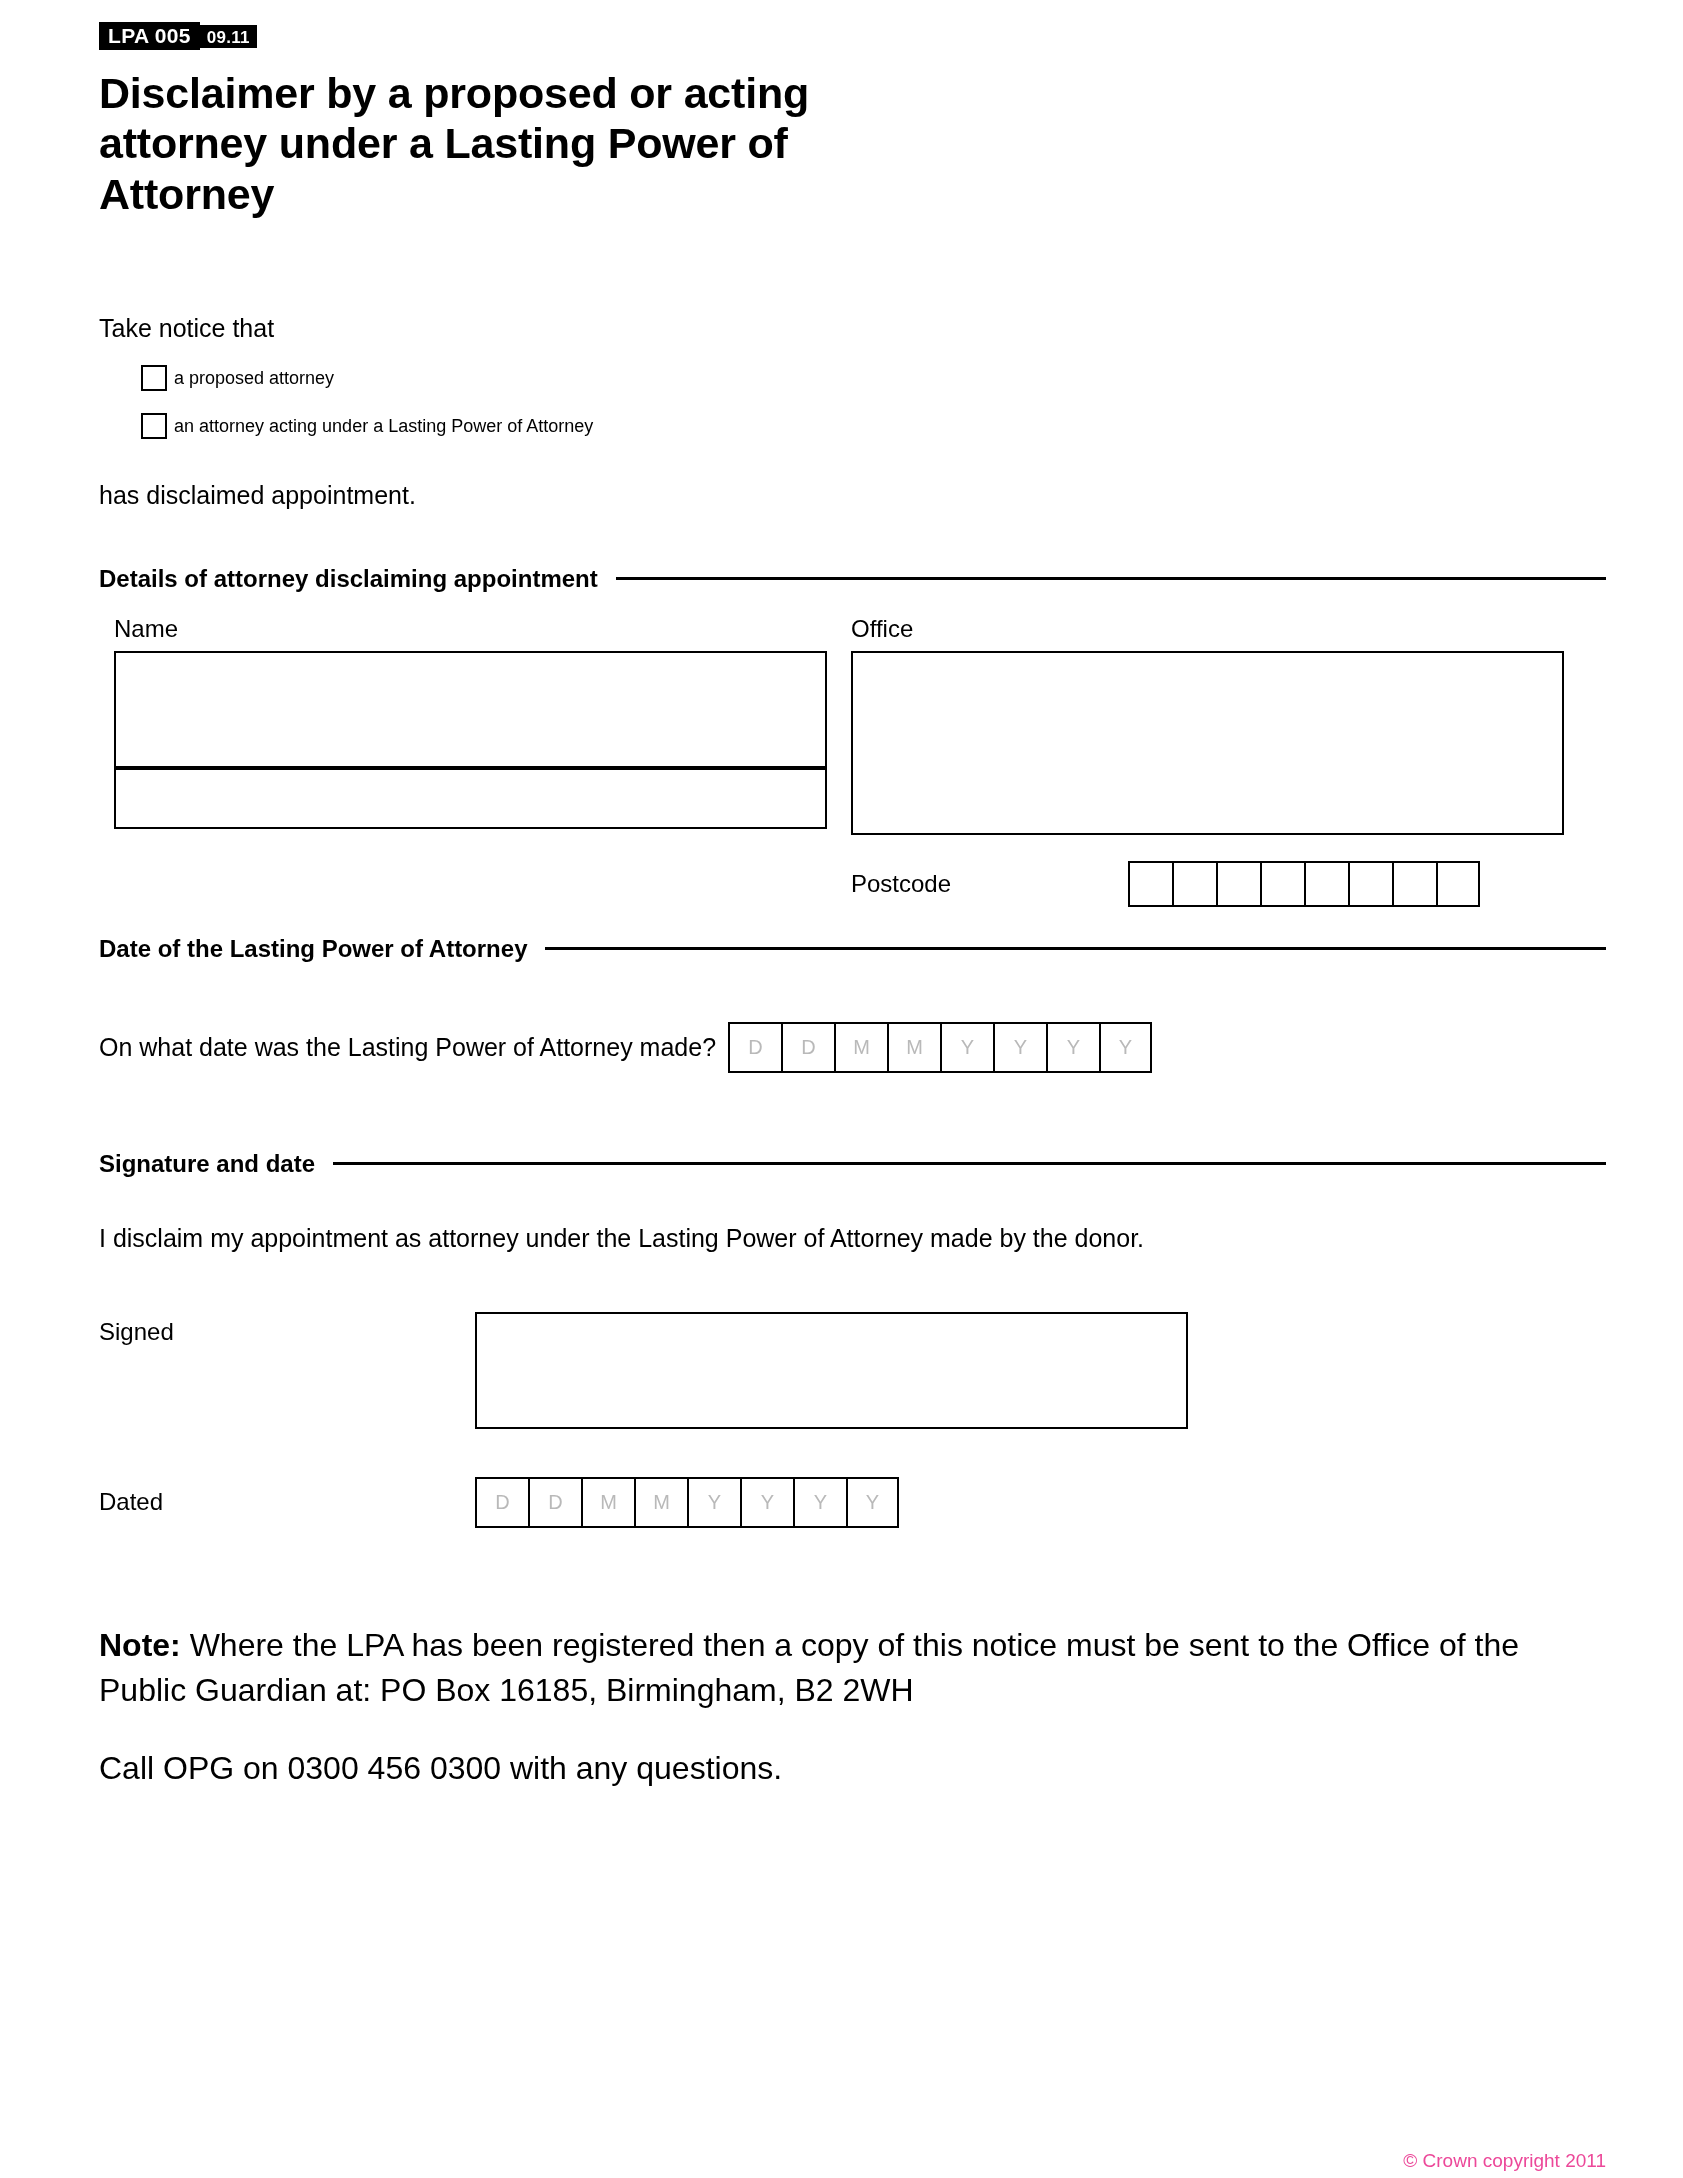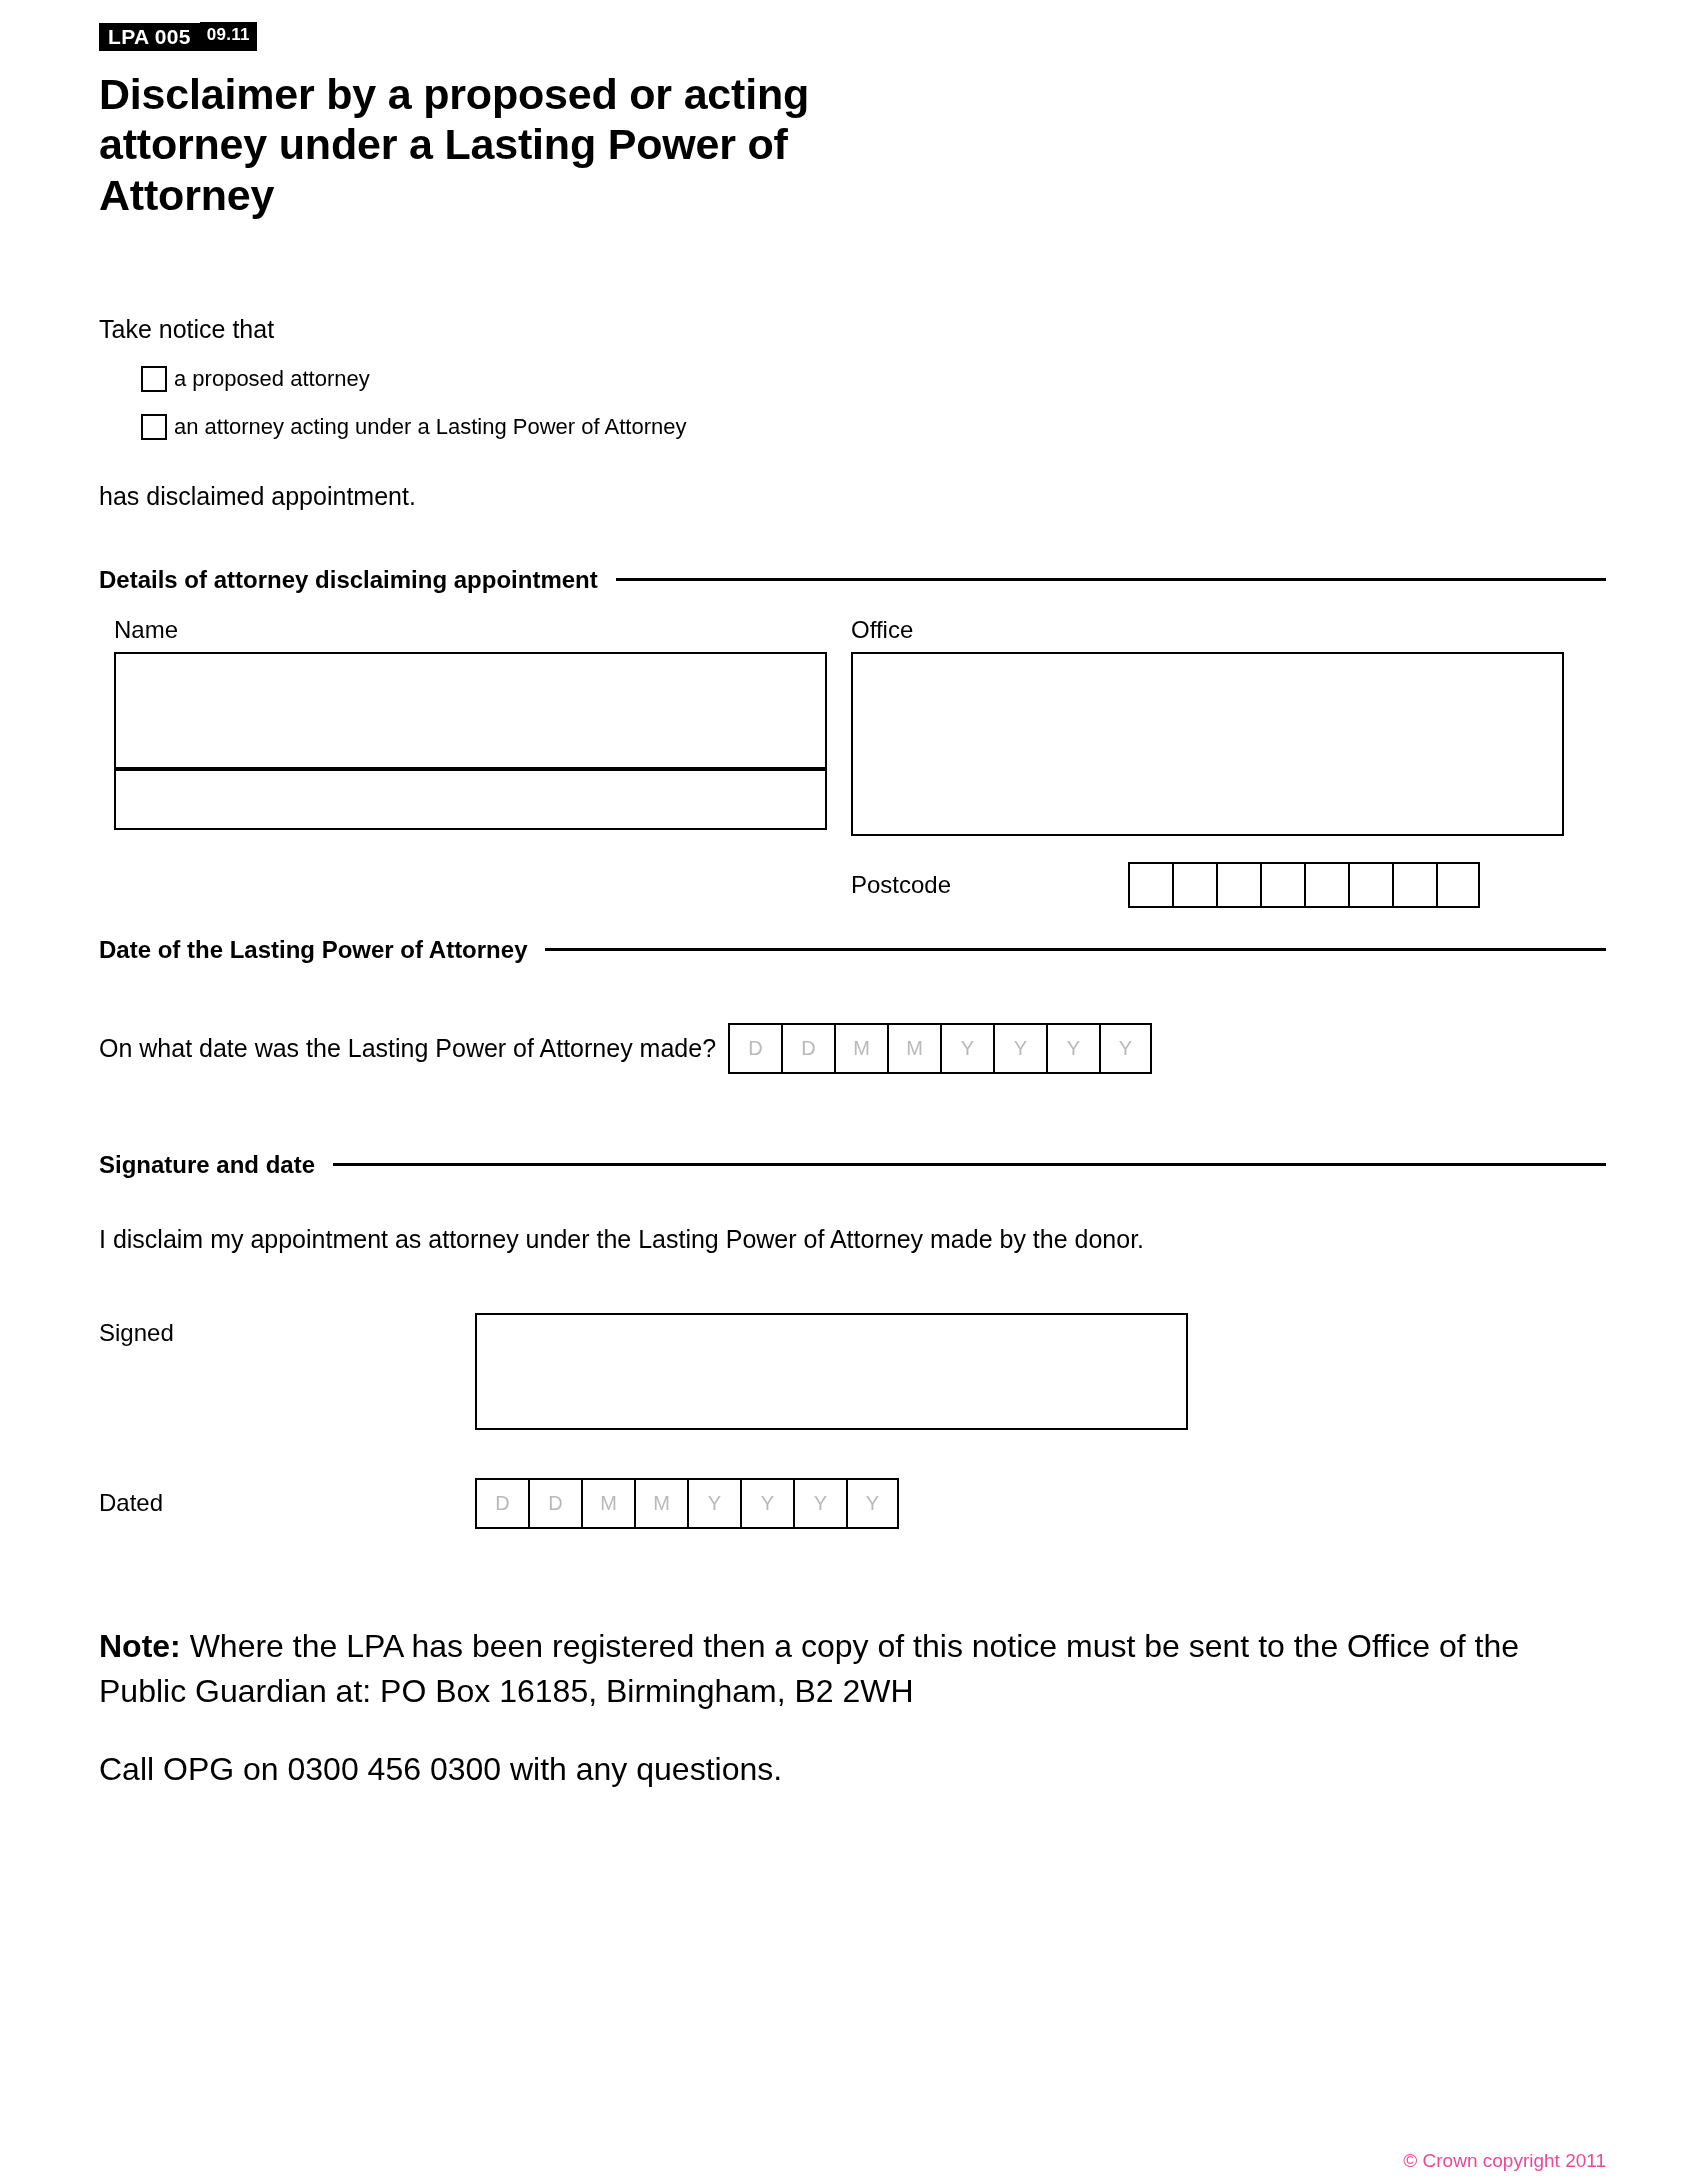--- a/index.html
+++ b/index.html
@@ -35,21 +35,21 @@
     color: #ffffff;
     font-weight: bold;
     font-size: 21px;
     letter-spacing: 0.3px;
     padding: 3px 9px 4px 9px;
     line-height: 1;
     display: inline-block;
   }
   .badge.small {
     font-size: 17px;
-    padding: 4px 7px 8px 7px;
+    padding: 4px 7px 2px 7px;
     font-weight: bold;
     text-align: center;
   }
 
   
   h1.doc-title {
     font-size: 43px;
     font-weight: bold;
     line-height: 1.17;
     margin: 18px 0 0 0;
@@ -71,21 +71,21 @@
   .checkbox {
     width: 26px;
     height: 26px;
     border: 2px solid #000;
     box-sizing: border-box;
     margin-right: 7px;
     flex: 0 0 auto;
     background: #fff;
   }
   .checkbox-label {
-    font-size: 22px;
+    font-size: 18px;
     line-height: 1;
   }
   .disclaimed {
     font-size: 25px;
     margin-top: 42px;
   }
 
   
   .section-head {
     display: flex;

